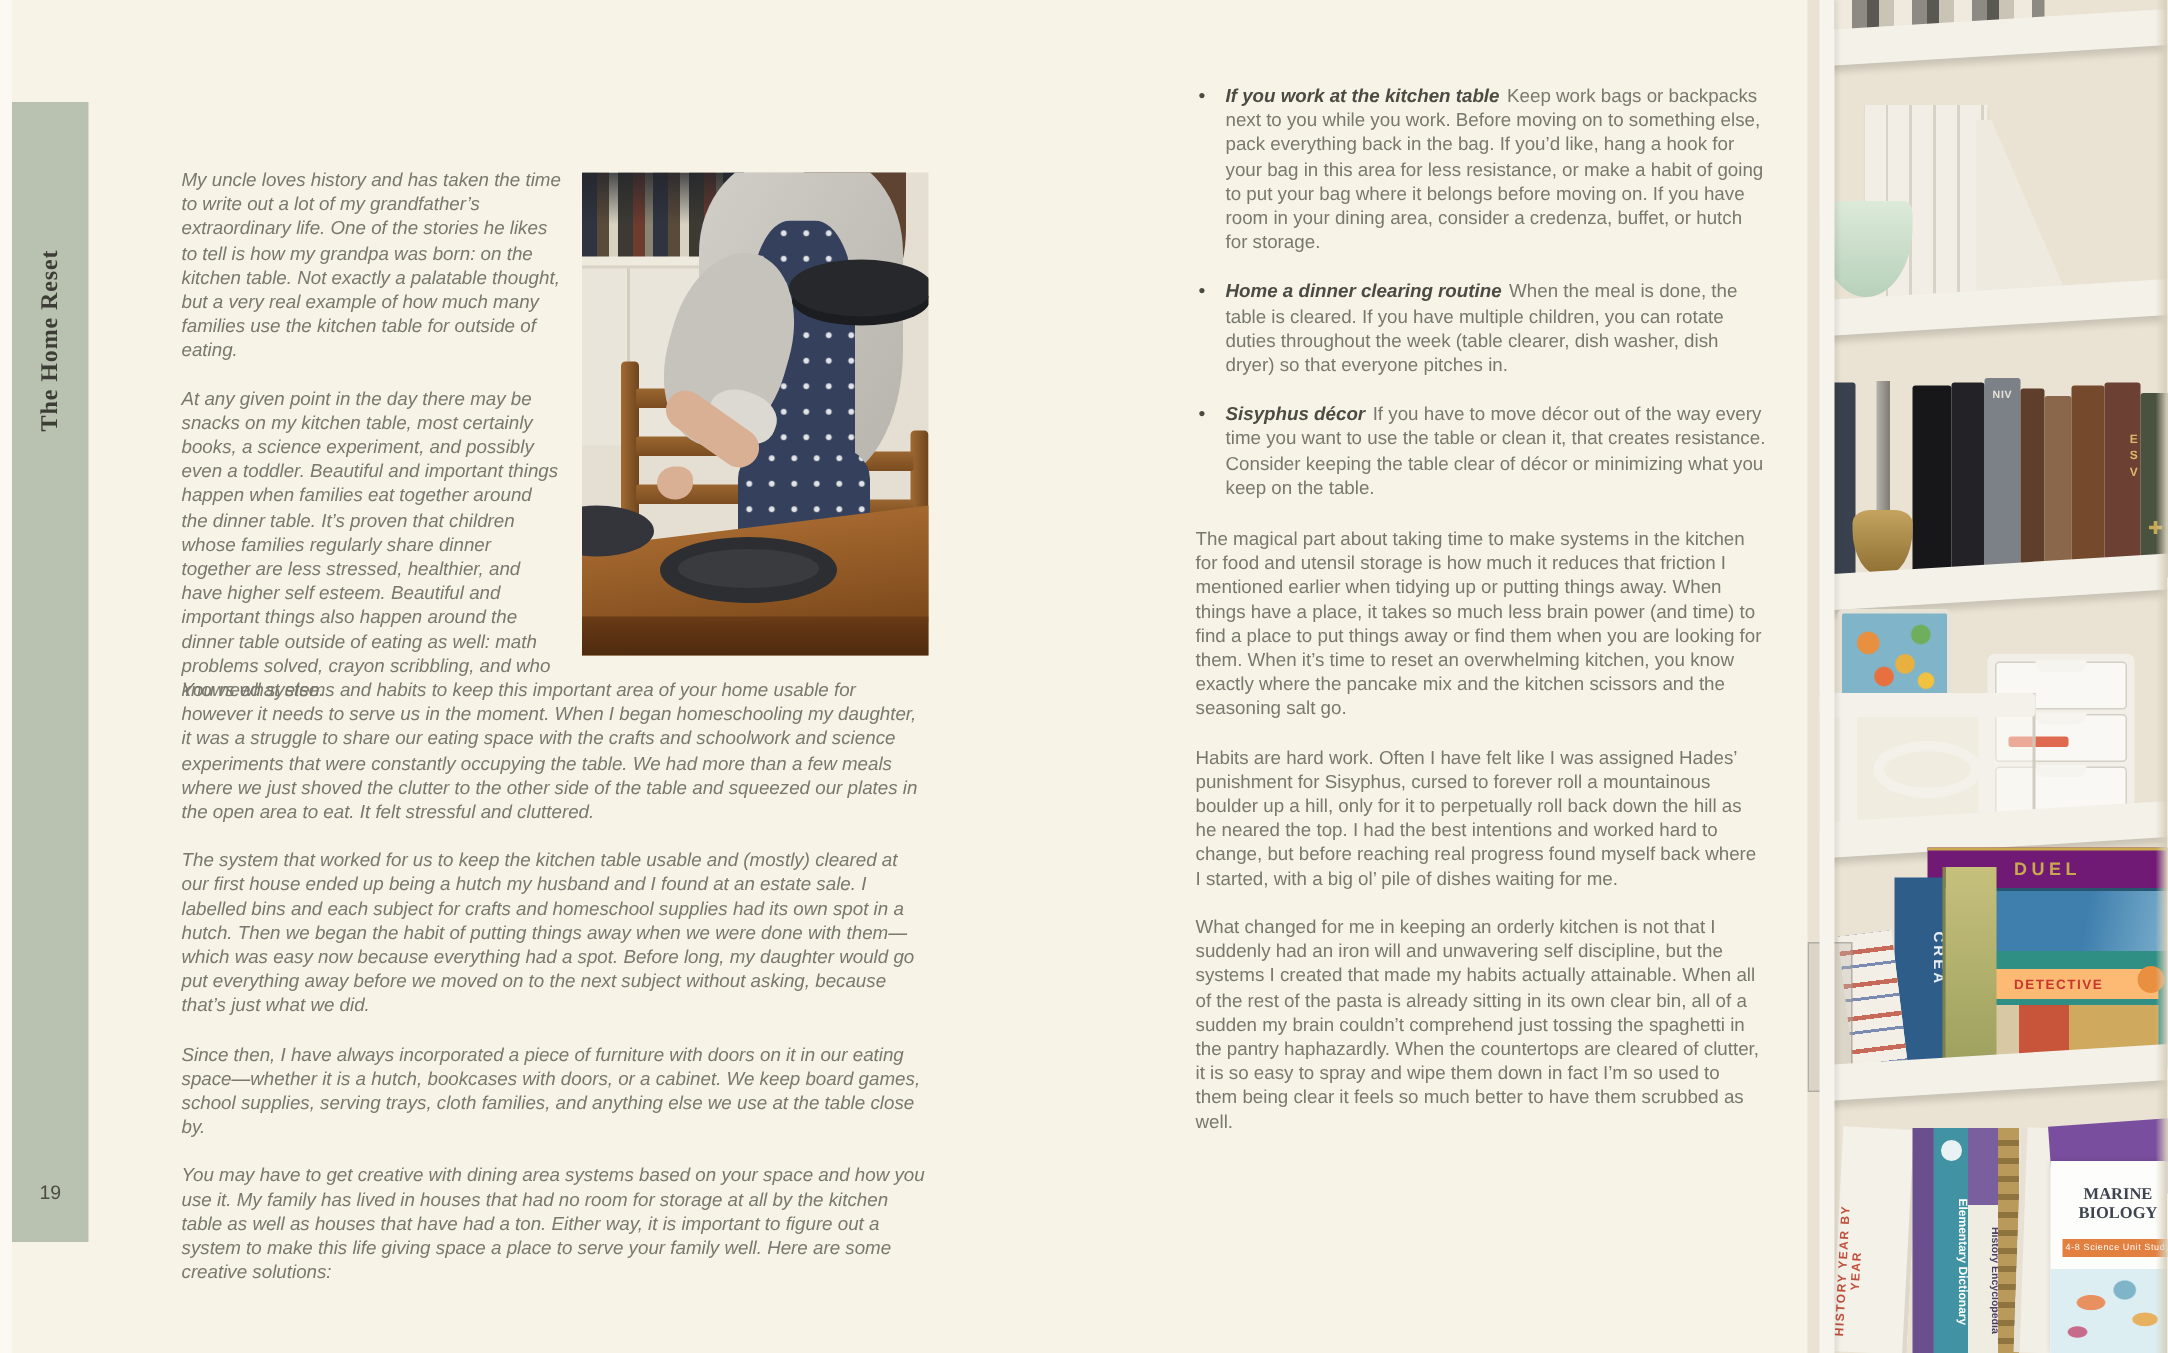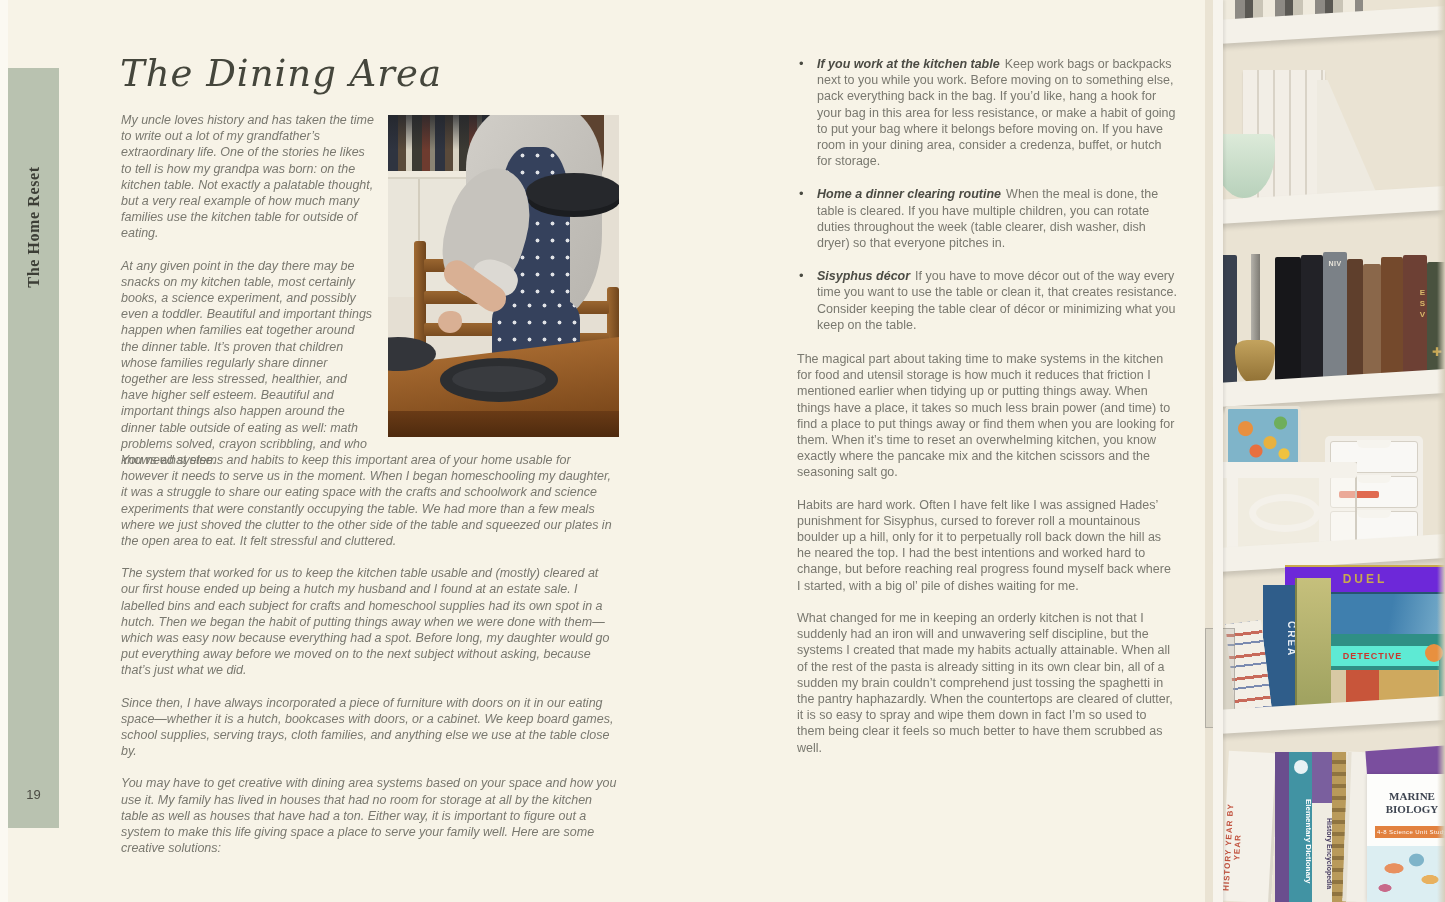--- a/index.html
+++ b/index.html
@@ -102,26 +102,26 @@
   .sp-drawer::after { content:""; position:absolute; left:50%; top:-2px; transform:translateX(-50%);
     width:34px; height:8px; background:#f6f4ee; border-radius:0 0 6px 6px; }
   .sp-drawer .red-item { position:absolute; left:8px; top:14px; width:40px; height:7px; background:#e06a50; border-radius:2px; }
   .sp-clearbox { position:absolute; left:8px; top:462px; width:144px; height:92px;
     background:rgba(248,246,240,.45); border:2px solid rgba(205,200,188,.9); }
   .sp-clearbox .rail { position:absolute; left:-2px; top:-2px; right:-2px; height:16px; background:#f4f1ea; border-radius:3px; }
   .sp-clearbox .handle { position:absolute; left:50%; top:30px; transform:translateX(-50%);
     width:72px; height:38px; border:7px solid #f4f1ea; border-radius:50%; }
   .sp-clearbox .bar { position:absolute; top:14px; bottom:0; width:11px; background:#f4f1ea; }
   .sp-game { position:absolute; }
-  .g-duel { left:80px; top:565px; width:160px; height:27px; background:#6d28d9; border-top:2px solid #c9a94e;
+  .g-duel { left:80px; top:565px; width:160px; height:27px; background:#701a75; border-top:2px solid #c9a94e;
     color:#c9a94e; font-size:12px; font-weight:bold; letter-spacing:3px; text-align:center; line-height:25px; }
   .g-blue { left:118px; top:592px; width:122px; height:42px; background:linear-gradient(100deg,#3f7fae 55%,#79aecb);
     border-top:2px solid #27546f; }
   .g-detective { left:95px; top:634px; width:145px; height:78px; background:#2f8f85; }
-  .g-detective .strip { position:absolute; left:6px; top:12px; right:6px; height:20px; background:#5eead4;
+  .g-detective .strip { position:absolute; left:6px; top:12px; right:6px; height:20px; background:#fdba74;
     color:#c8372e; font-size:9px; font-weight:bold; letter-spacing:1px; text-align:center; line-height:20px; }
   .g-detective .art { position:absolute; left:6px; top:36px; right:6px; bottom:6px;
     background:linear-gradient(90deg,#d8c9a4 30%,#c8553a 30% 55%,#cfa95e 55%); }
   .g-detective .dot { position:absolute; right:2px; top:10px; width:18px; height:18px; border-radius:50%; background:#e8903f; }
   .g-crea { left:58px; top:585px; width:34px; height:127px; background:#2f5d8a; }
   .g-crea span { position:absolute; top:14px; left:0; right:0; margin:auto; writing-mode:vertical-rl;
     color:#e8eef4; font-size:10px; font-weight:bold; letter-spacing:2px; height:80px; text-align:center; }
   .g-lime { left:90px; top:578px; width:36px; height:134px;
     background:linear-gradient(#c6c07c,#9da05e); border-left:2px solid #7d8148; }
   .g-pamphlet { left:26px; top:622px; width:36px; height:98px; background:#f3efe6; transform:rotate(-7deg);
@@ -163,21 +163,20 @@
 
 <div class="canvas">
 
   <div class="edge-strip"></div>
 
   <div class="spine-bar">
     <div class="spine-title">The Home Reset</div>
     <div class="page-number">19</div>
   </div>
 
-  <h1 class="title">The Dining Area</h1>
 
   <div class="photo">
     <div class="ph-books"></div>
     <div class="ph-shelfline"></div>
     <div class="ph-cabinet">
       <i style="left:30px"></i>
       <i style="left:78px"></i>
     </div>
     <div class="ph-chair" style="left:26px;top:126px;width:100px;height:140px;">
       <div class="ph-post" style="left:0"></div>

